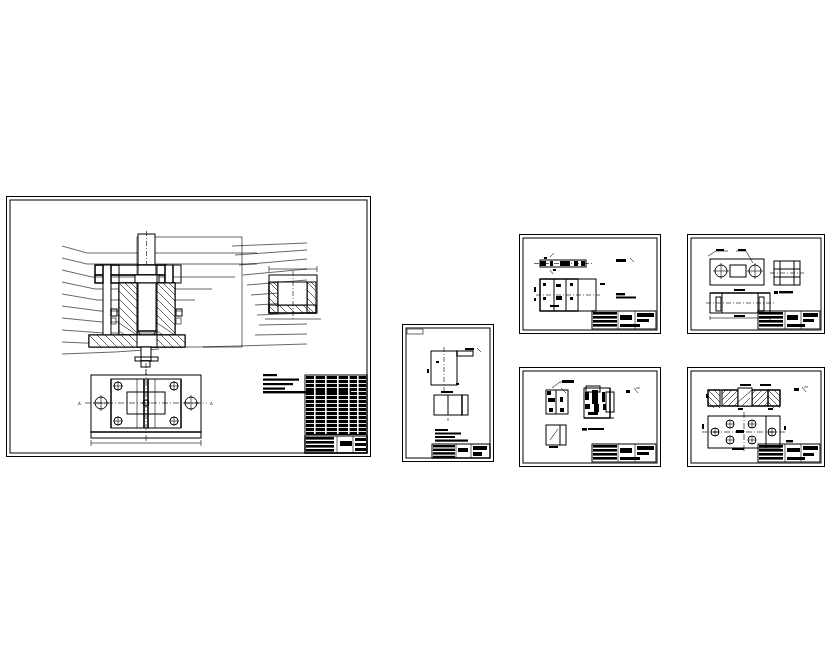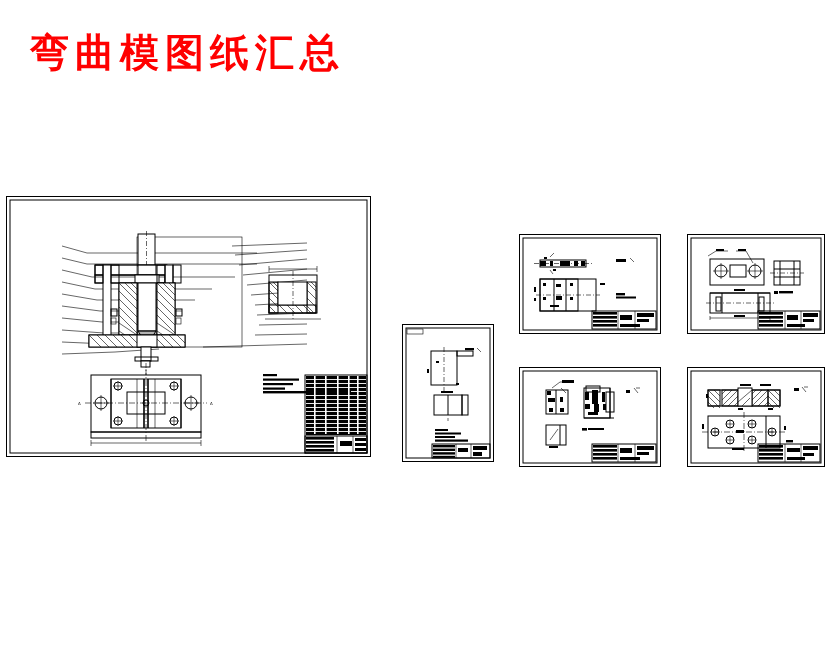--- a/index.html
+++ b/index.html
@@ -21,21 +21,20 @@
   .med{stroke-width:1;}
   .thk{stroke-width:1.6;}
   .fillblk{fill:#000;stroke:none;}
   .wh{fill:#fff;}
 </style>
 </head>
 <body>
 
 <div class="page">
 
-  <div class="title">弯曲模图纸汇总</div>
 
   <div class="sheet" style="left:6px;top:196px;width:365px;height:261px;">
     <svg width="363" height="259" viewBox="0 0 363 259">
 
       <rect class="l med" x="3" y="3" width="357" height="253"></rect>
 
       <g class="l thin">
         <path d="M55,49 L80,56 L250,56"></path>
         <path d="M55,61 L80,67 L250,67"></path>
         <path d="M55,73 L85,80 L228,80"></path>

